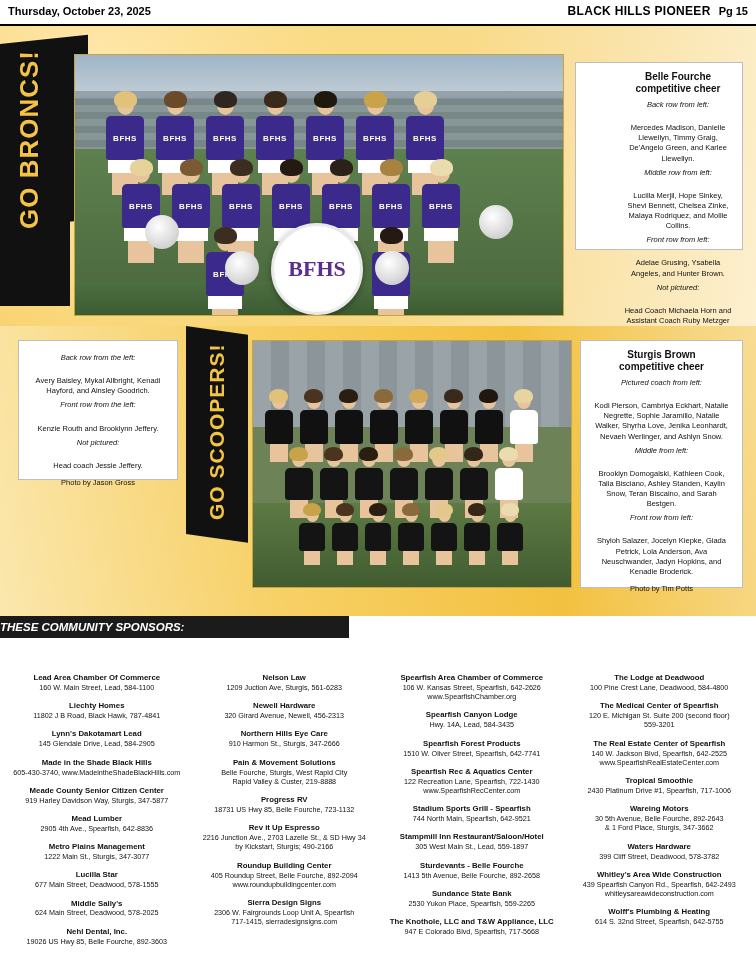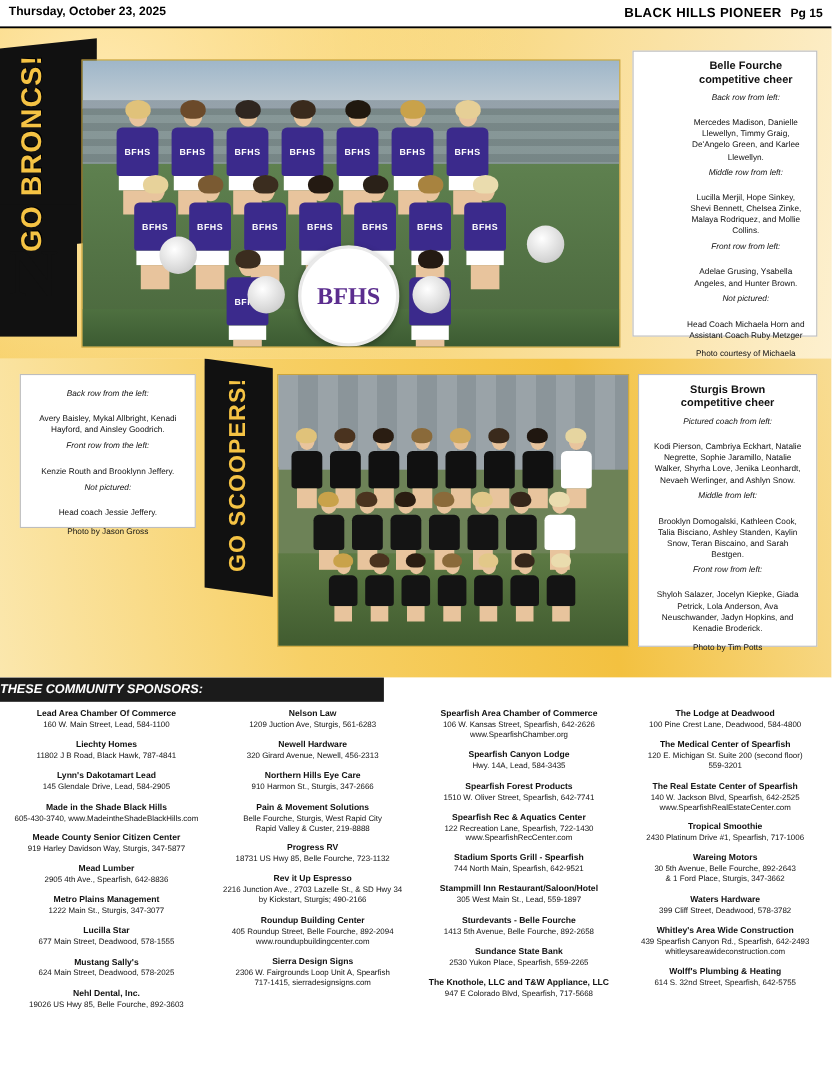--- a/index.html
+++ b/index.html
@@ -89,21 +89,21 @@
     background:#fff;
     border:1px solid #bdbdbd;
     padding:8px 10px;
     font-size:7.5px; line-height:1.35; color:#111; text-align:center;
   }
   .cap-title { font-weight:bold; font-size:10px; margin-bottom:5px; line-height:1.2;}
   .cap-lead { font-style:italic; margin-top:4px;}
   .cap-sub { margin-top:13px;}
   .cap-credit { margin-top:7px; }
 
-  #cap-belle { left:575px; top:20px; width:168px; height:260px;padding-left:48px; }
+  #cap-belle { left:575px; top:36px; width:168px; height:188px;padding-left:48px; }
 
   
   .mid-block {
     position:relative; height:290px;
     background: linear-gradient(80deg,#fbe7ad 0%, #f7d066 35%, #f3c140 70%, #f8dc92 100%);
     overflow:hidden;
   }
   #cap-dance { left:18px; top:14px; width:160px; height:140px; }
   .black-wedge3 {
     position:absolute; left:186px; top:0px; width:62px; height:208px; background:#111;
@@ -127,21 +127,21 @@
   
   .sponsor-header {
     position:relative; height:22px; background:#1b1b1b;
     display:flex; align-items:center;
     width:355px; margin-left:-6px;
   }
   .sponsor-header span {
     color:#fff; font-style:italic; font-weight:bold; font-size:11.5px; padding-left:6px;
   }
   .sponsor-band { position:relative; background:#fff; }
-  .sponsor-wrap { display:flex; padding:6px 4px 0 4px; gap:2px; }
+  .sponsor-wrap { display:flex; padding:6px 4px 0 4px; gap:2px;margin-top:29px; }
   .scol { flex:1; text-align:center; }
   .sp { margin-bottom:9px; font-size:7.2px; line-height:1.28; color:#111; }
   .sp .nm { font-weight:bold; font-size:7.8px; }
   .sp .ad { font-size:7.2px; }
 </style>
 </head>
 <body>
 
 <div class="masthead">
   <div>Thursday, October 23, 2025</div>
@@ -553,21 +553,21 @@
         </div>
         <div class="sp">
           <div class="nm">Metro Plains Management</div>
           <div class="ad">1222 Main St., Sturgis, 347-3077</div>
         </div>
         <div class="sp">
           <div class="nm">Lucilla Star</div>
           <div class="ad">677 Main Street, Deadwood, 578-1555</div>
         </div>
         <div class="sp">
-          <div class="nm">Mustang Sally's</div>
+          <div class="nm">Middle Sally's</div>
           <div class="ad">624 Main Street, Deadwood, 578-2025</div>
         </div>
         <div class="sp">
           <div class="nm">Nehl Dental, Inc.</div>
           <div class="ad">19026 US Hwy 85, Belle Fourche, 892-3603</div>
         </div>
       </div>
     <div class="scol">
         <div class="sp">
           <div class="nm">Nelson Law</div>

